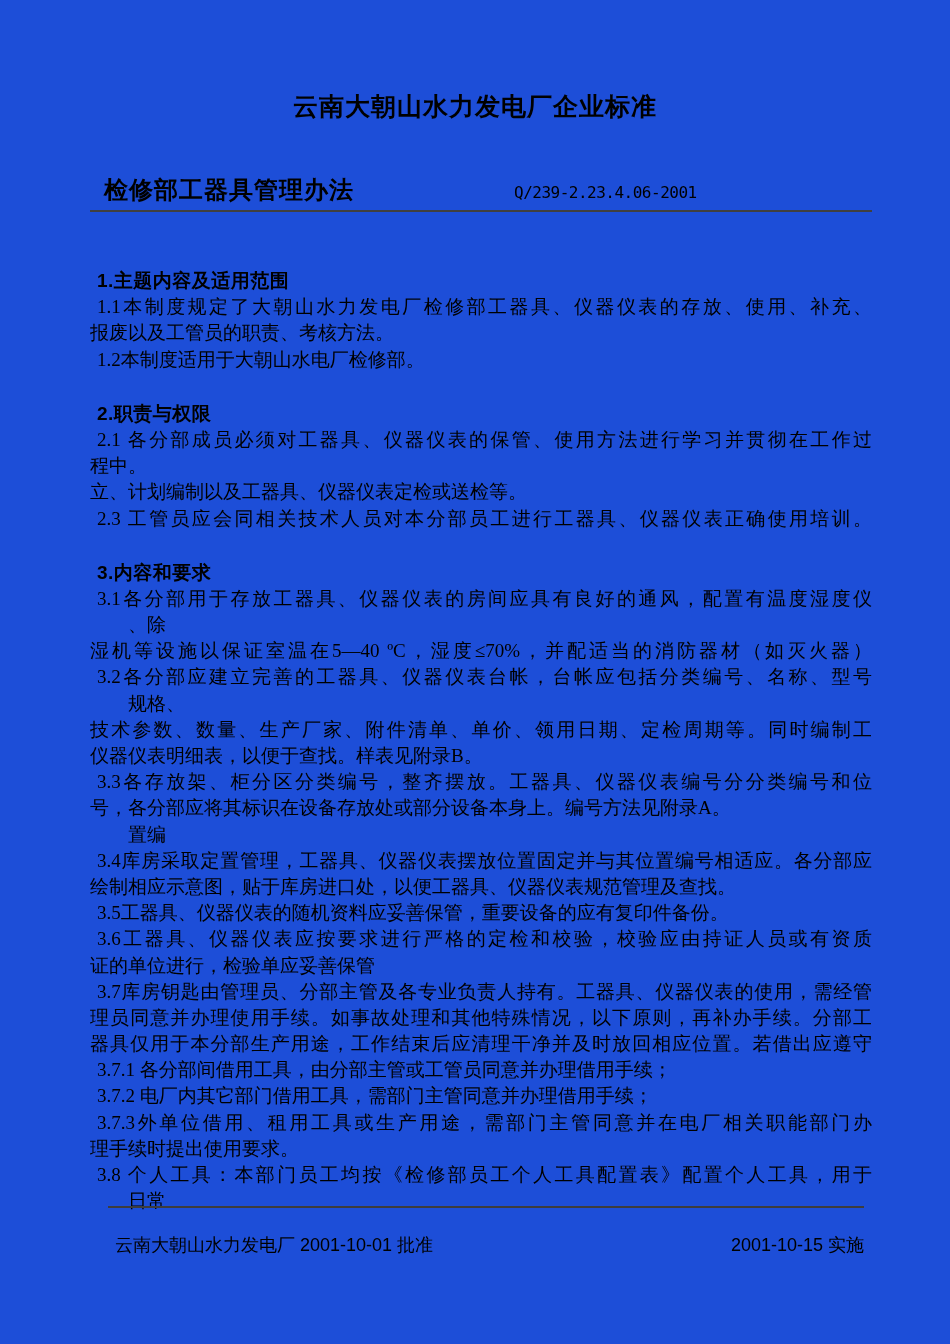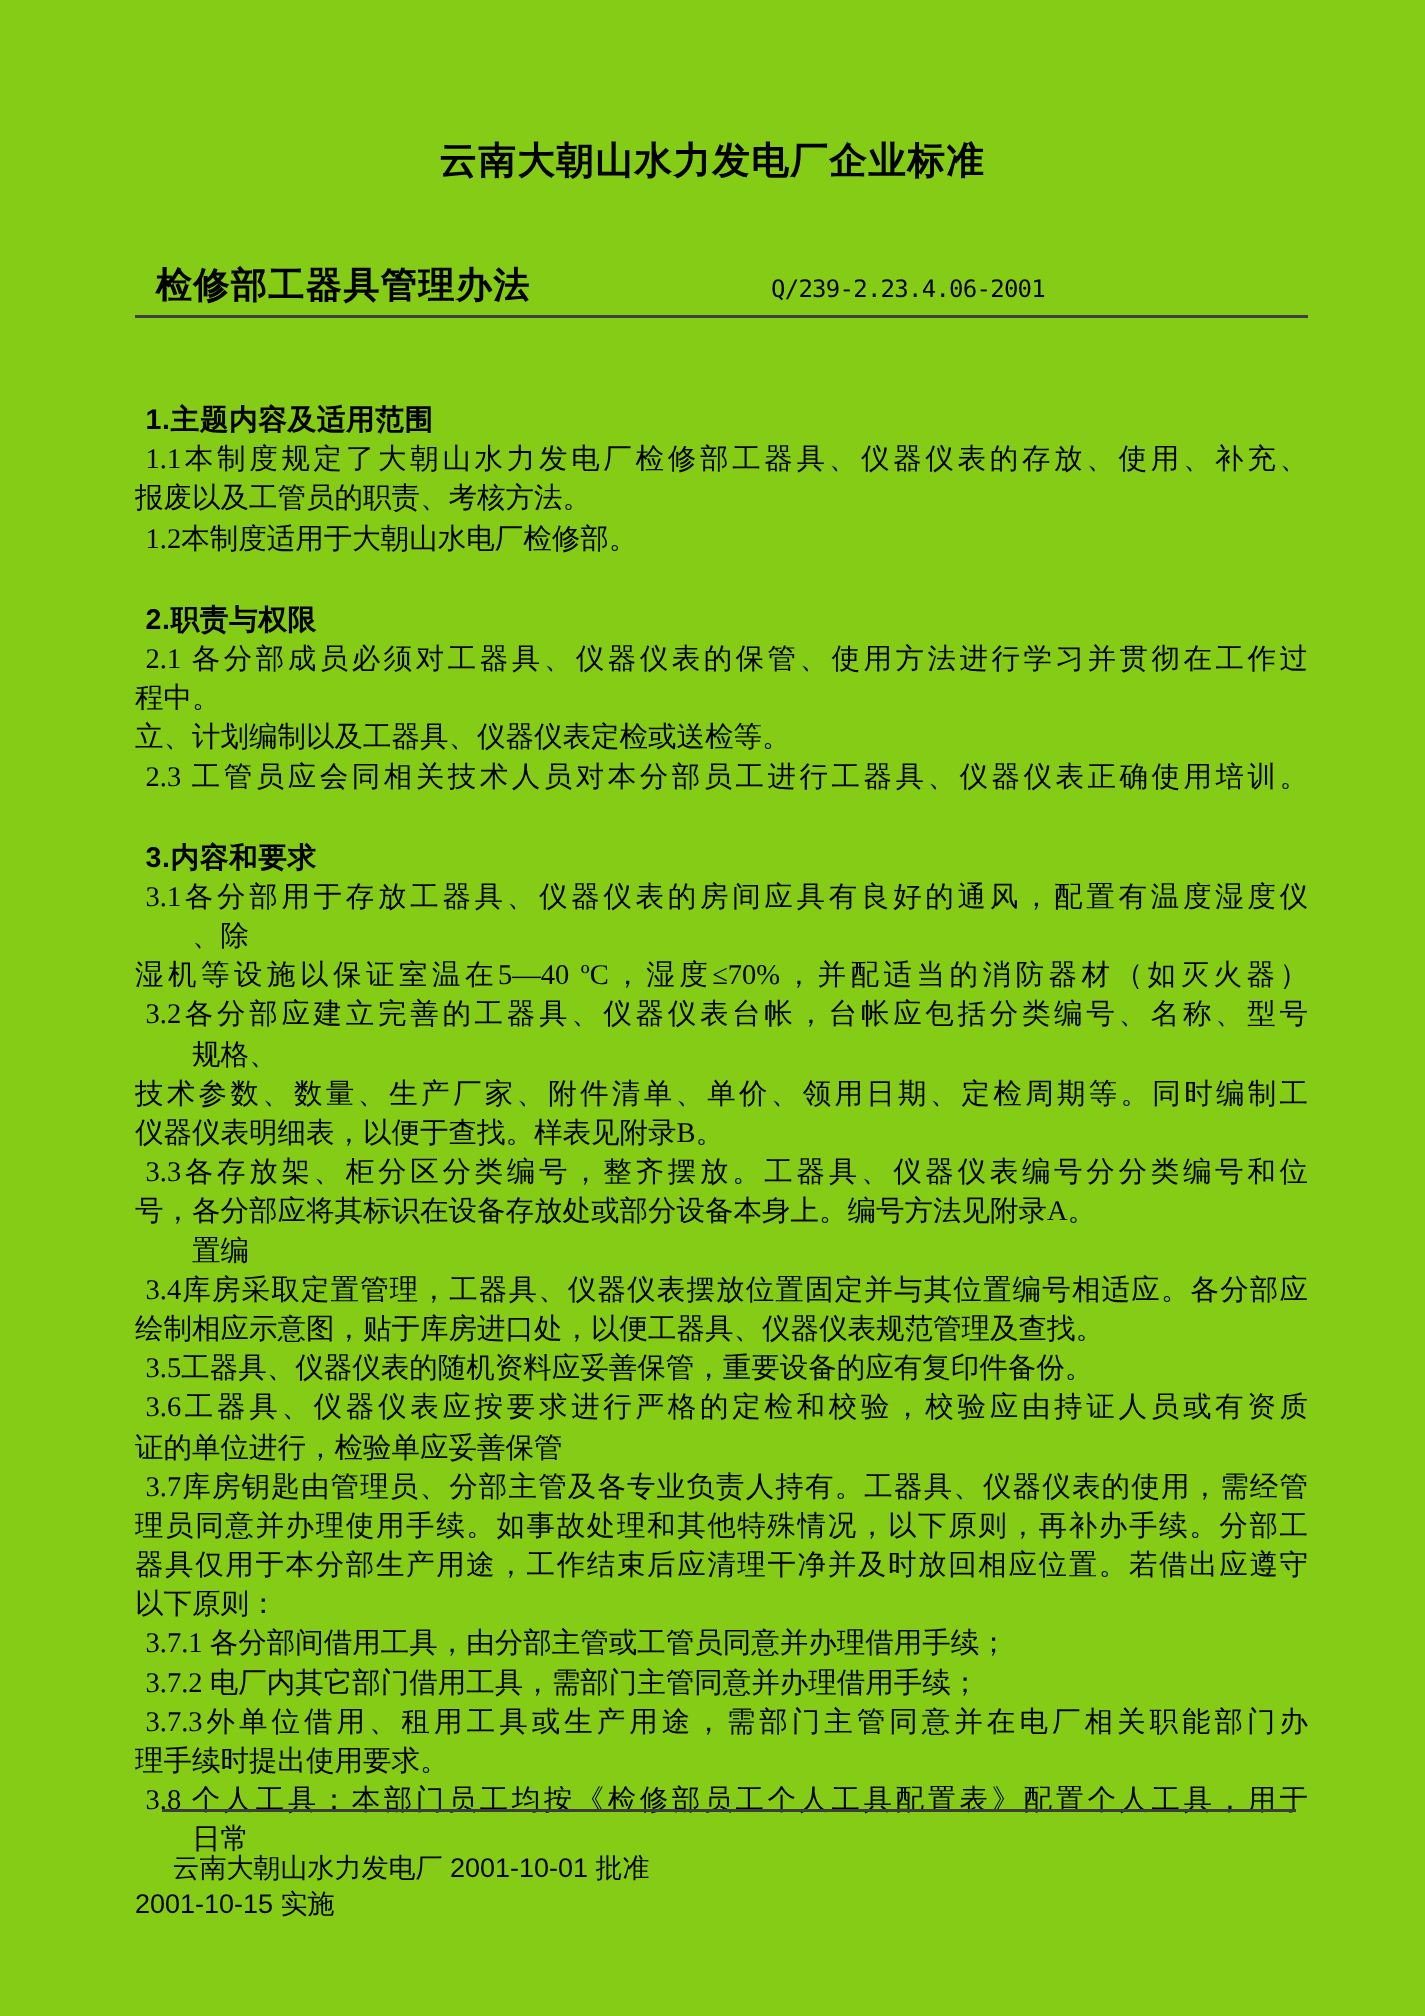--- a/index.html
+++ b/index.html
@@ -1,19 +1,19 @@
 <!DOCTYPE html>
 <html><head>
 <meta charset="utf-8">
 <style>
   html,body{margin:0;padding:0;background:#e8e8e8;}
   .page{
     position:relative;
     width:950px;height:1344px;
-    background:#84cc16;
+    background:#1d4ed8;
     margin:0 auto;
     overflow:hidden;
     font-family:"Liberation Serif","DejaVu Serif",serif;
     color:#000;
   }
   .doc-title{
     position:absolute;
     top:90px;left:0;width:950px;
     text-align:center;
     font-family:"Liberation Sans","DejaVu Sans",sans-serif;
@@ -69,21 +69,20 @@
     top:1206px;left:108px;width:756px;height:0;
     border-top:2.5px solid #3d3d3d;
   }
   .doc-footer{
     position:absolute;
     top:1233px;left:90px;width:782px;
     display:flex;
     justify-content:space-between;
     font-family:"Liberation Sans","DejaVu Sans",sans-serif;
     font-size:18px;
-    flex-direction:column;
   }
   .footer-left{padding-left:25px;}
   .footer-right{padding-right:8px;}
 </style>
 </head>
 <body>
 
 <div class="page">
 
   <div class="doc-title">云南大朝山水力发电厂企业标准</div>
@@ -115,21 +114,20 @@
       <div class="line">号，各分部应将其标识在设备存放处或部分设备本身上。编号方法见附录A。</div>
       <div class="line indent">置编</div>
       <div class="line num full">3.4库房采取定置管理，工器具、仪器仪表摆放位置固定并与其位置编号相适应。各分部应</div>
       <div class="line">绘制相应示意图，贴于库房进口处，以便工器具、仪器仪表规范管理及查找。</div>
       <div class="line num">3.5工器具、仪器仪表的随机资料应妥善保管，重要设备的应有复印件备份。</div>
       <div class="line num full">3.6工器具、仪器仪表应按要求进行严格的定检和校验，校验应由持证人员或有资质</div>
       <div class="line">证的单位进行，检验单应妥善保管</div>
       <div class="line num full">3.7库房钥匙由管理员、分部主管及各专业负责人持有。工器具、仪器仪表的使用，需经管</div>
       <div class="line full">理员同意并办理使用手续。如事故处理和其他特殊情况，以下原则，再补办手续。分部工</div>
       <div class="line full">器具仅用于本分部生产用途，工作结束后应清理干净并及时放回相应位置。若借出应遵守</div>
-      <div class="line">以下原则：</div>
       <div class="line num">3.7.1 各分部间借用工具，由分部主管或工管员同意并办理借用手续；</div>
       <div class="line num">3.7.2 电厂内其它部门借用工具，需部门主管同意并办理借用手续；</div>
       <div class="line num full">3.7.3外单位借用、租用工具或生产用途，需部门主管同意并在电厂相关职能部门办</div>
       <div class="line">理手续时提出使用要求。</div>
       <div class="line num full">3.8 个人工具：本部门员工均按《检修部员工个人工具配置表》配置个人工具，用于</div>
       <div class="line indent">日常</div>
     </div>
 
   <div class="footer-rule"></div>
 

